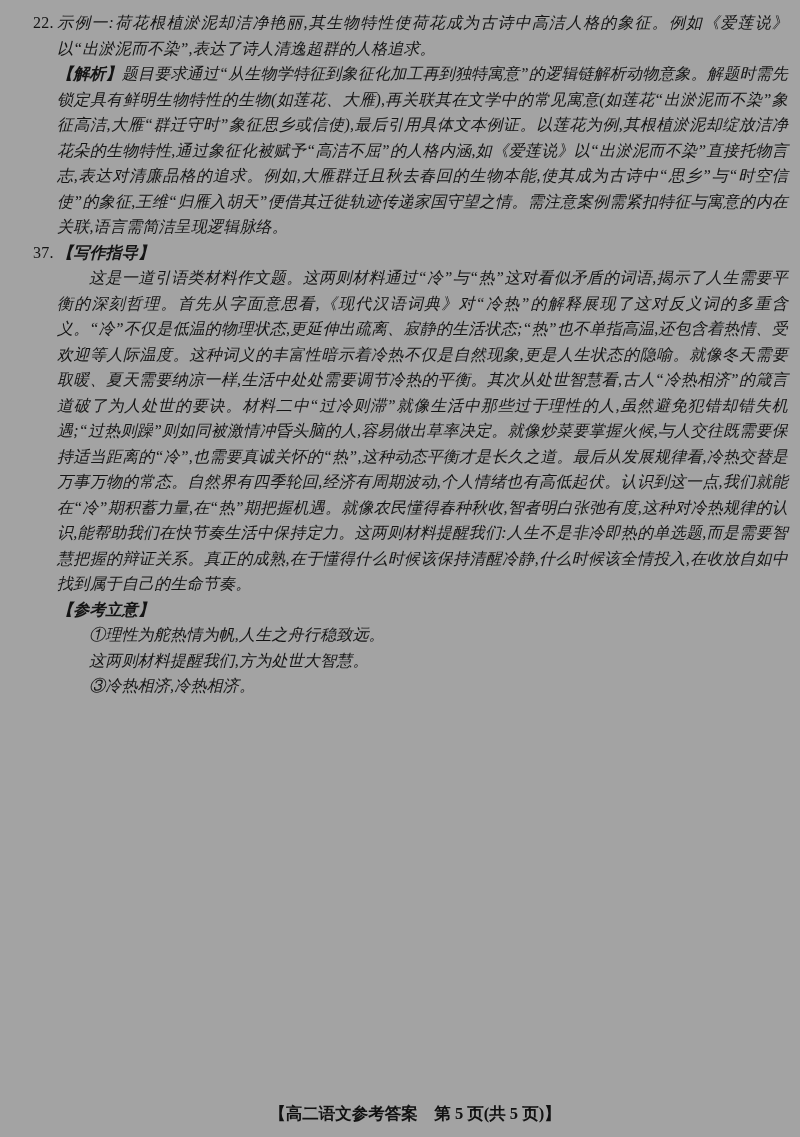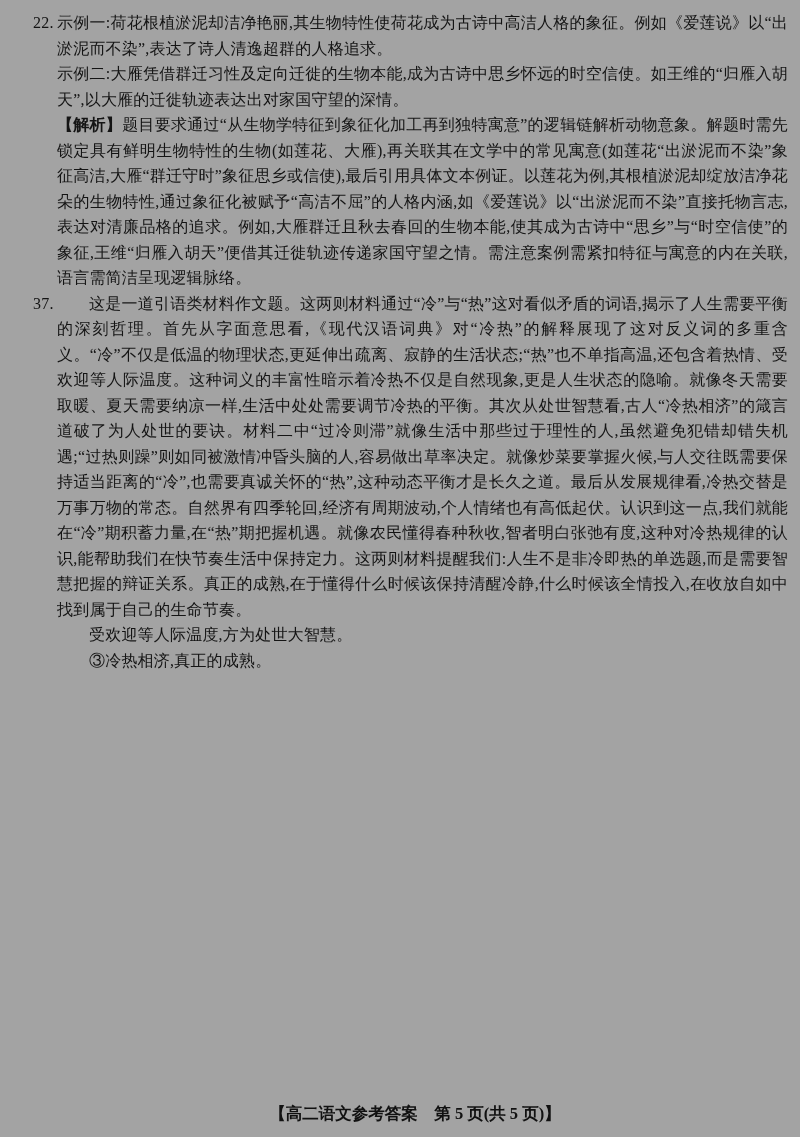--- a/index.html
+++ b/index.html
@@ -34,20 +34,21 @@
     flex: 0 0 24px;
     white-space: nowrap;
   }
   .q-body {
     flex: 1 1 auto;
     min-width: 0;
   }
   p {
     margin: 0;
     padding: 0;
+    font-style: italic;
   }
   .just {
     text-align: justify;
     text-justify: inter-ideograph;
   }
   .first-indent {
     text-indent: 2em;
   }
   .idea-line {
     padding-left: 2em;
@@ -71,33 +72,35 @@
 <body>
 
 <div class="page">
   <div class="content">
 
     <section>
       <div class="q-row">
         <span class="q-num">22.</span>
         <div class="q-body">
           <p class="just">示例一:荷花根植淤泥却洁净艳丽,其生物特性使荷花成为古诗中高洁人格的象征。例如《爱莲说》以“出淤泥而不染”,表达了诗人清逸超群的人格追求。</p>
-          <p class="just">示例二:大雁凭借群迁习性及定向迁徙的生物本能,成为古诗中思乡怀远的时空信使。如王维的“归雁入胡天”,以大雁的迁徙轨迹表达出对家国守望的深情。</p>
           <p class="just"><span class="bold-label">【解析】</span><span>题目要求通过“从生物学特征到象征化加工再到独特寓意”的逻辑链解析动物意象。解题时需先锁定具有鲜明生物特性的生物(如莲花、大雁),再关联其在文学中的常见寓意(如莲花“出淤泥而不染”象征高洁,大雁“群迁守时”象征思乡或信使),最后引用具体文本例证。以莲花为例,其根植淤泥却绽放洁净花朵的生物特性,通过象征化被赋予“高洁不屈”的人格内涵,如《爱莲说》以“出淤泥而不染”直接托物言志,表达对清廉品格的追求。例如,大雁群迁且秋去春回的生物本能,使其成为古诗中“思乡”与“时空信使”的象征,王维“归雁入胡天”便借其迁徙轨迹传递家国守望之情。需注意案例需紧扣特征与寓意的内在关联,语言需简洁呈现逻辑脉络。</span></p>
         </div>
       </div>
     </section>
 
     <section>
       <div class="q-row">
         <span class="q-num">37.</span>
         <div class="q-body">
+          <p class="bold-label">【写作指导】</p>
           <p class="just first-indent">这是一道引语类材料作文题。这两则材料通过“冷”与“热”这对看似矛盾的词语,揭示了人生需要平衡的深刻哲理。首先从字面意思看,《现代汉语词典》对“冷热”的解释展现了这对反义词的多重含义。“冷”不仅是低温的物理状态,更延伸出疏离、寂静的生活状态;“热”也不单指高温,还包含着热情、受欢迎等人际温度。这种词义的丰富性暗示着冷热不仅是自然现象,更是人生状态的隐喻。就像冬天需要取暖、夏天需要纳凉一样,生活中处处需要调节冷热的平衡。其次从处世智慧看,古人“冷热相济”的箴言道破了为人处世的要诀。材料二中“过冷则滞”就像生活中那些过于理性的人,虽然避免犯错却错失机遇;“过热则躁”则如同被激情冲昏头脑的人,容易做出草率决定。就像炒菜要掌握火候,与人交往既需要保持适当距离的“冷”,也需要真诚关怀的“热”,这种动态平衡才是长久之道。最后从发展规律看,冷热交替是万事万物的常态。自然界有四季轮回,经济有周期波动,个人情绪也有高低起伏。认识到这一点,我们就能在“冷”期积蓄力量,在“热”期把握机遇。就像农民懂得春种秋收,智者明白张弛有度,这种对冷热规律的认识,能帮助我们在快节奏生活中保持定力。这两则材料提醒我们:人生不是非冷即热的单选题,而是需要智慧把握的辩证关系。真正的成熟,在于懂得什么时候该保持清醒冷静,什么时候该全情投入,在收放自如中找到属于自己的生命节奏。</p>
-          <p class="idea-line">受欢迎等人际温度,方为处世大智慧。</p>
-          <p class="idea-line">③冷热相济,真正的成熟。</p>
+          <p class="bold-label">【参考立意】</p>
+          <p class="idea-line">①理性为舵热情为帆,人生之舟行稳致远。</p>
+          <p class="idea-line">这两则材料提醒我们,方为处世大智慧。</p>
+          <p class="idea-line">③冷热相济,冷热相济。</p>
         </div>
       </div>
     </section>
 
   </div>
 
   <div class="page-footer">
     <span>【高二语文参考答案　第 5 页(共 5 页)】</span>
   </div>
 </div>

